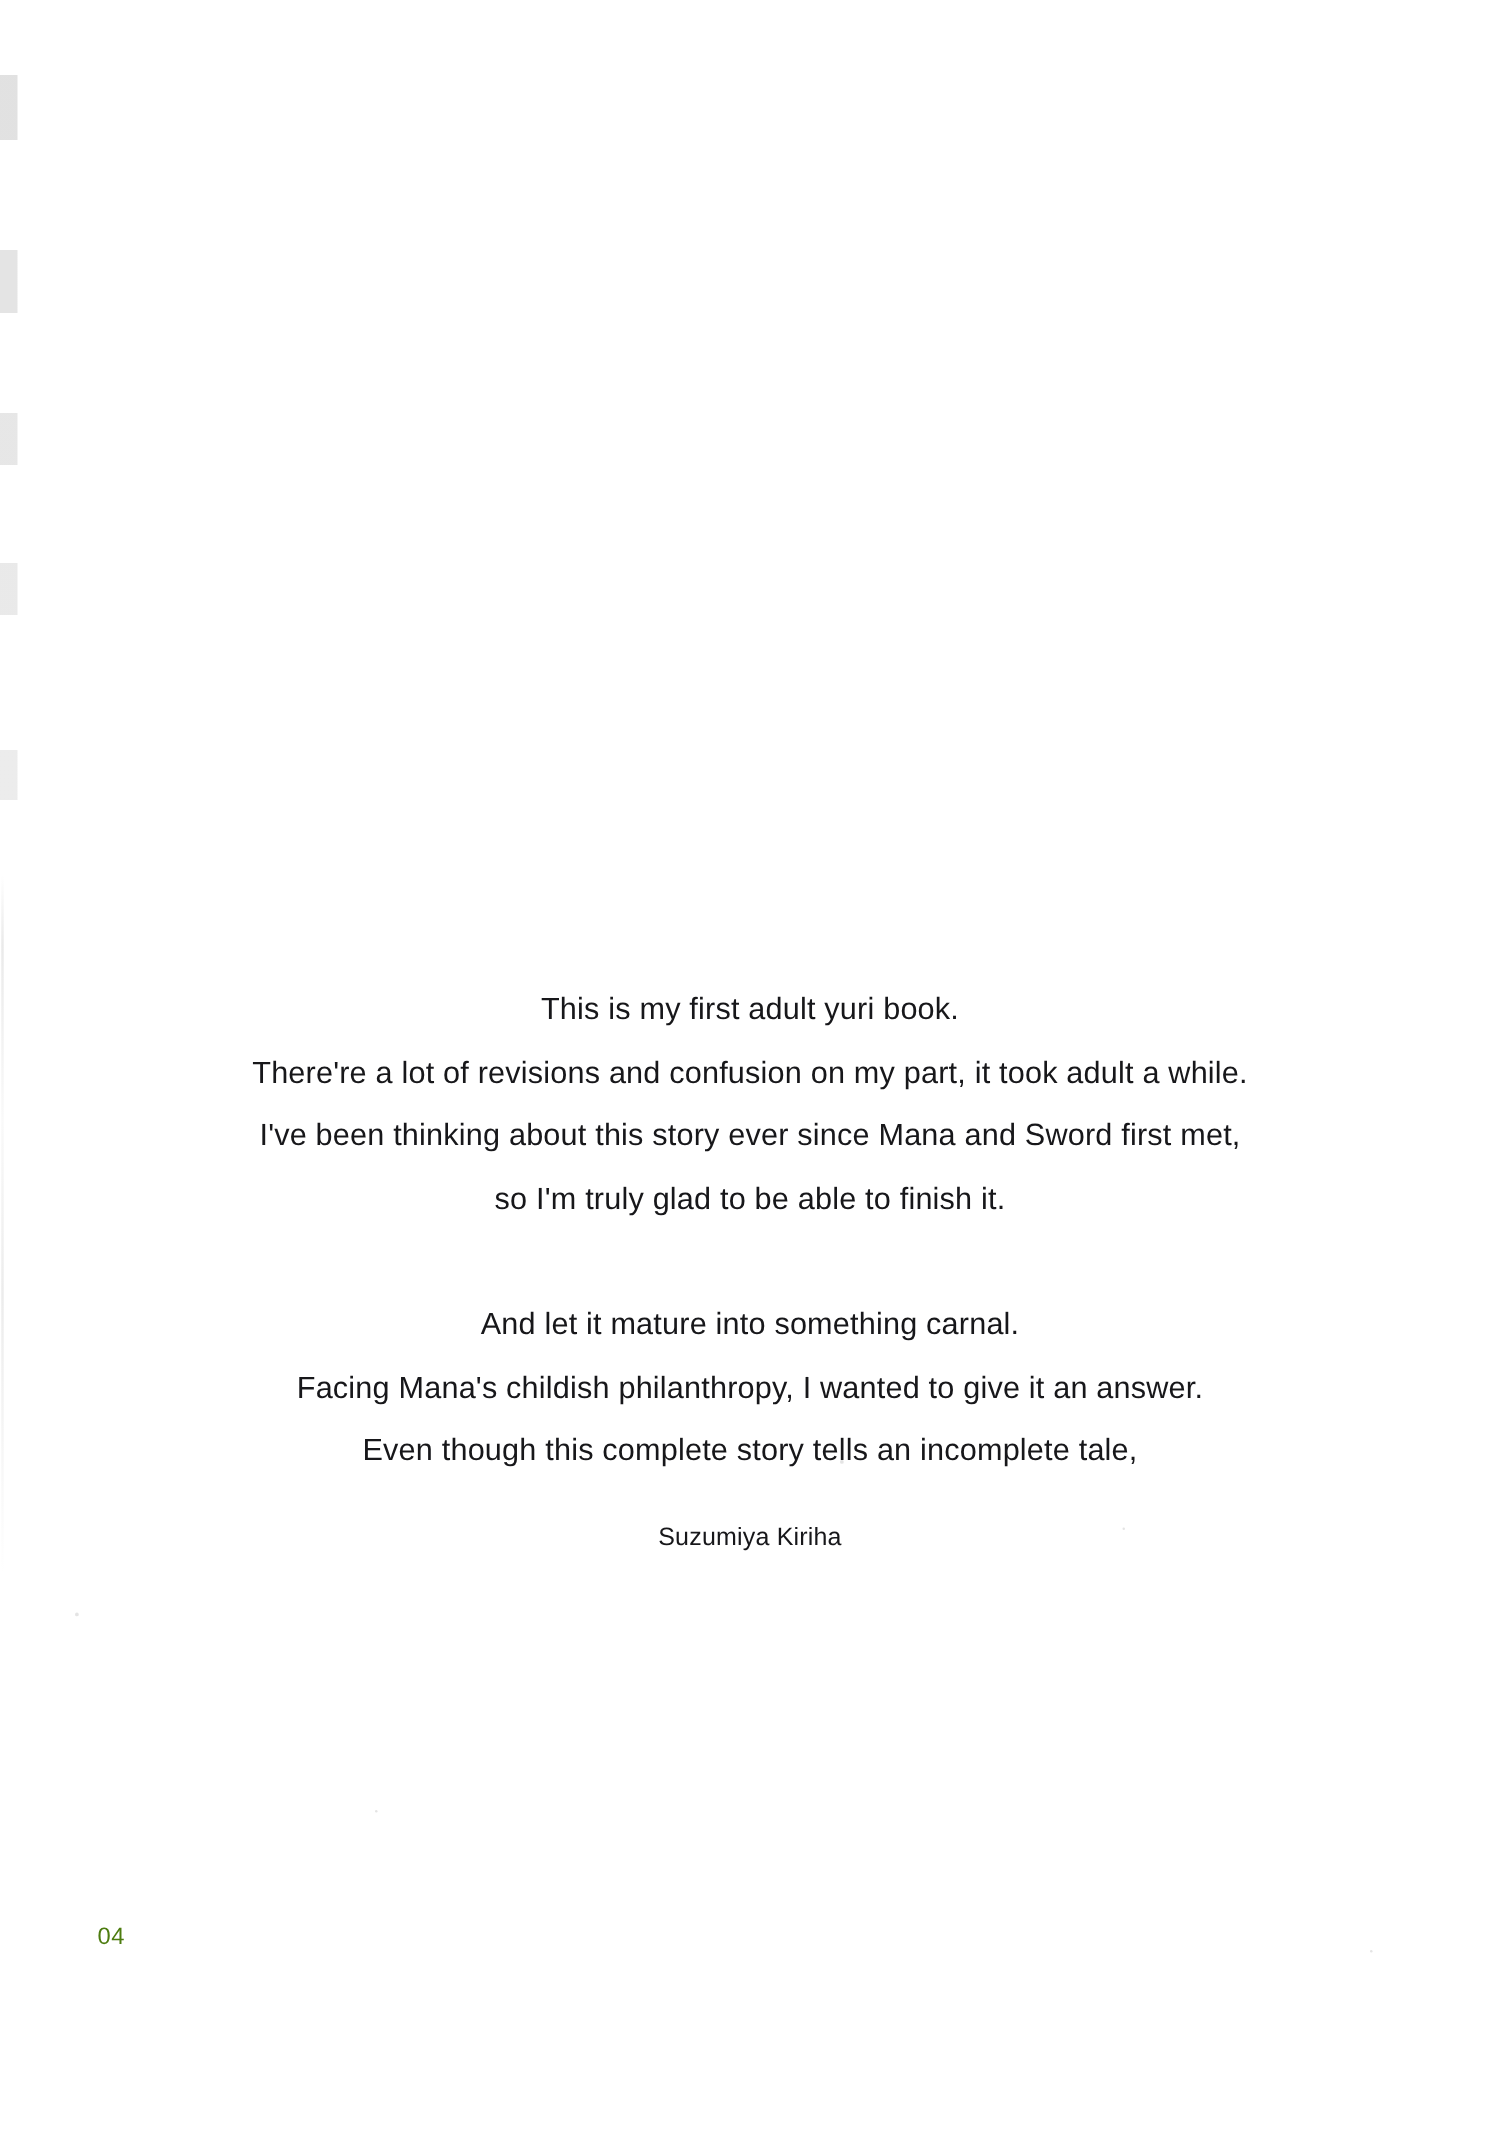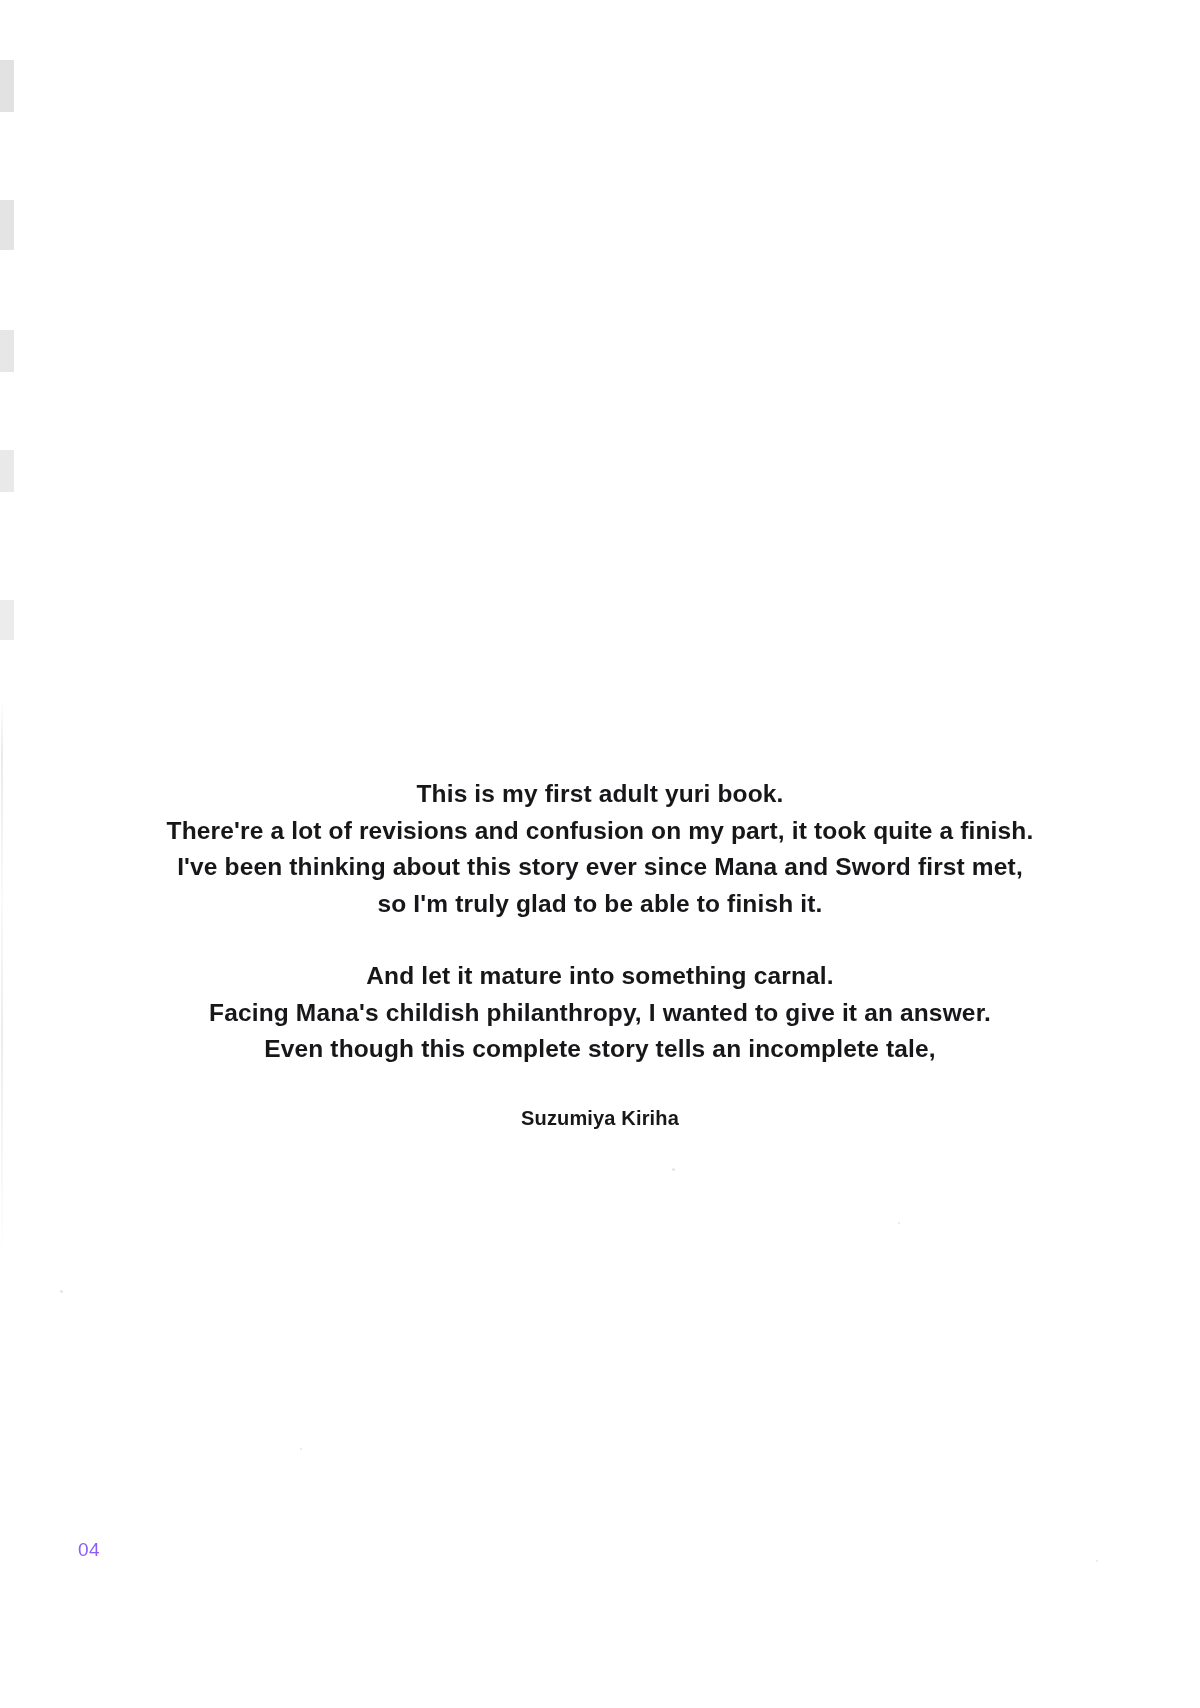--- a/index.html
+++ b/index.html
@@ -70,37 +70,36 @@
     left: 0;
     right: 0;
     top: 775px;
     text-align: center;
     font-size: 24.5px;
     line-height: 34.5px;
     letter-spacing: 0.15px;
     color: #17171a;
   }
   .afterword p {
-    margin: 2px;
-    font-weight: bold;
+    margin: 16px;
   }
   .afterword .para-gap {
     height: 34px;
   }
   .afterword .signature {
     margin-top: 34px;
     font-size: 20px;
   }
 
   .page-number {
     position: absolute;
     left: 78px;
     bottom: 147px;
     font-size: 19px;
-    color: #8b5cf6;
+    color: #4d7c0f;
     letter-spacing: 0.5px;
   }
 
   
   .scan-dots {
     position: absolute;
     inset: 0;
     pointer-events: none;
   }
   .scan-dots i {
@@ -118,21 +117,21 @@
 <div class="scan-dots">
   <i style="left:60px; top:1290px; width:3px; height:3px;"></i>
   <i style="left:672px; top:1168px; width:3px; height:3px;"></i>
   <i style="left:898px; top:1222px; width:2px; height:2px;"></i>
   <i style="left:1096px; top:1560px; width:2px; height:2px;"></i>
   <i style="left:300px; top:1448px; width:2px; height:2px;"></i>
 </div>
 
 <section class="afterword">
   <p>This is my first adult yuri book.</p>
-  <p>There're a lot of revisions and confusion on my part, it took quite a finish.</p>
+  <p>There're a lot of revisions and confusion on my part, it took adult a while.</p>
   <p>I've been thinking about this story ever since Mana and Sword first met,</p>
   <p>so I'm truly glad to be able to finish it.</p>
 
   <div class="para-gap"></div>
 
   <p>And let it mature into something carnal.</p>
   <p>Facing Mana's childish philanthropy, I wanted to give it an answer.</p>
   <p>Even though this complete story tells an incomplete tale,</p>
 
   <p class="signature">Suzumiya Kiriha</p>

